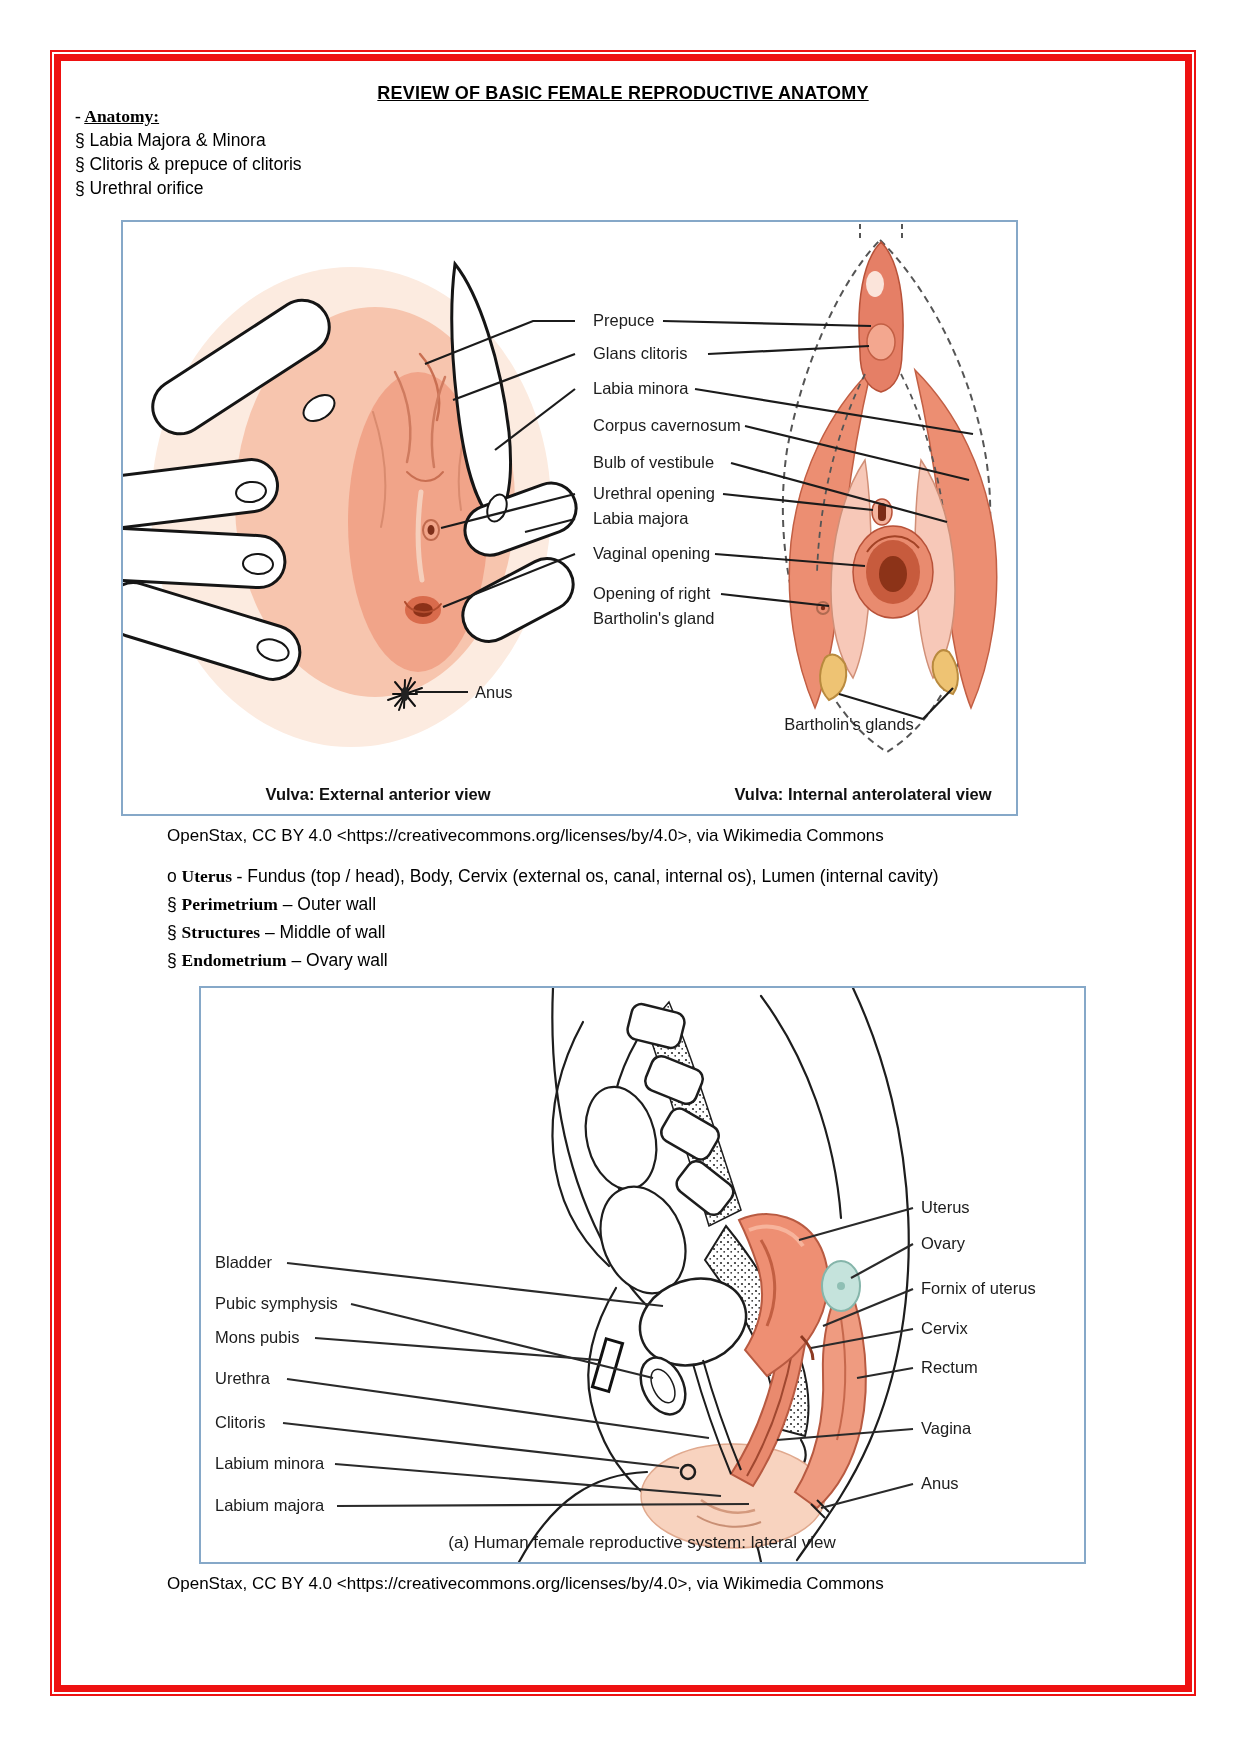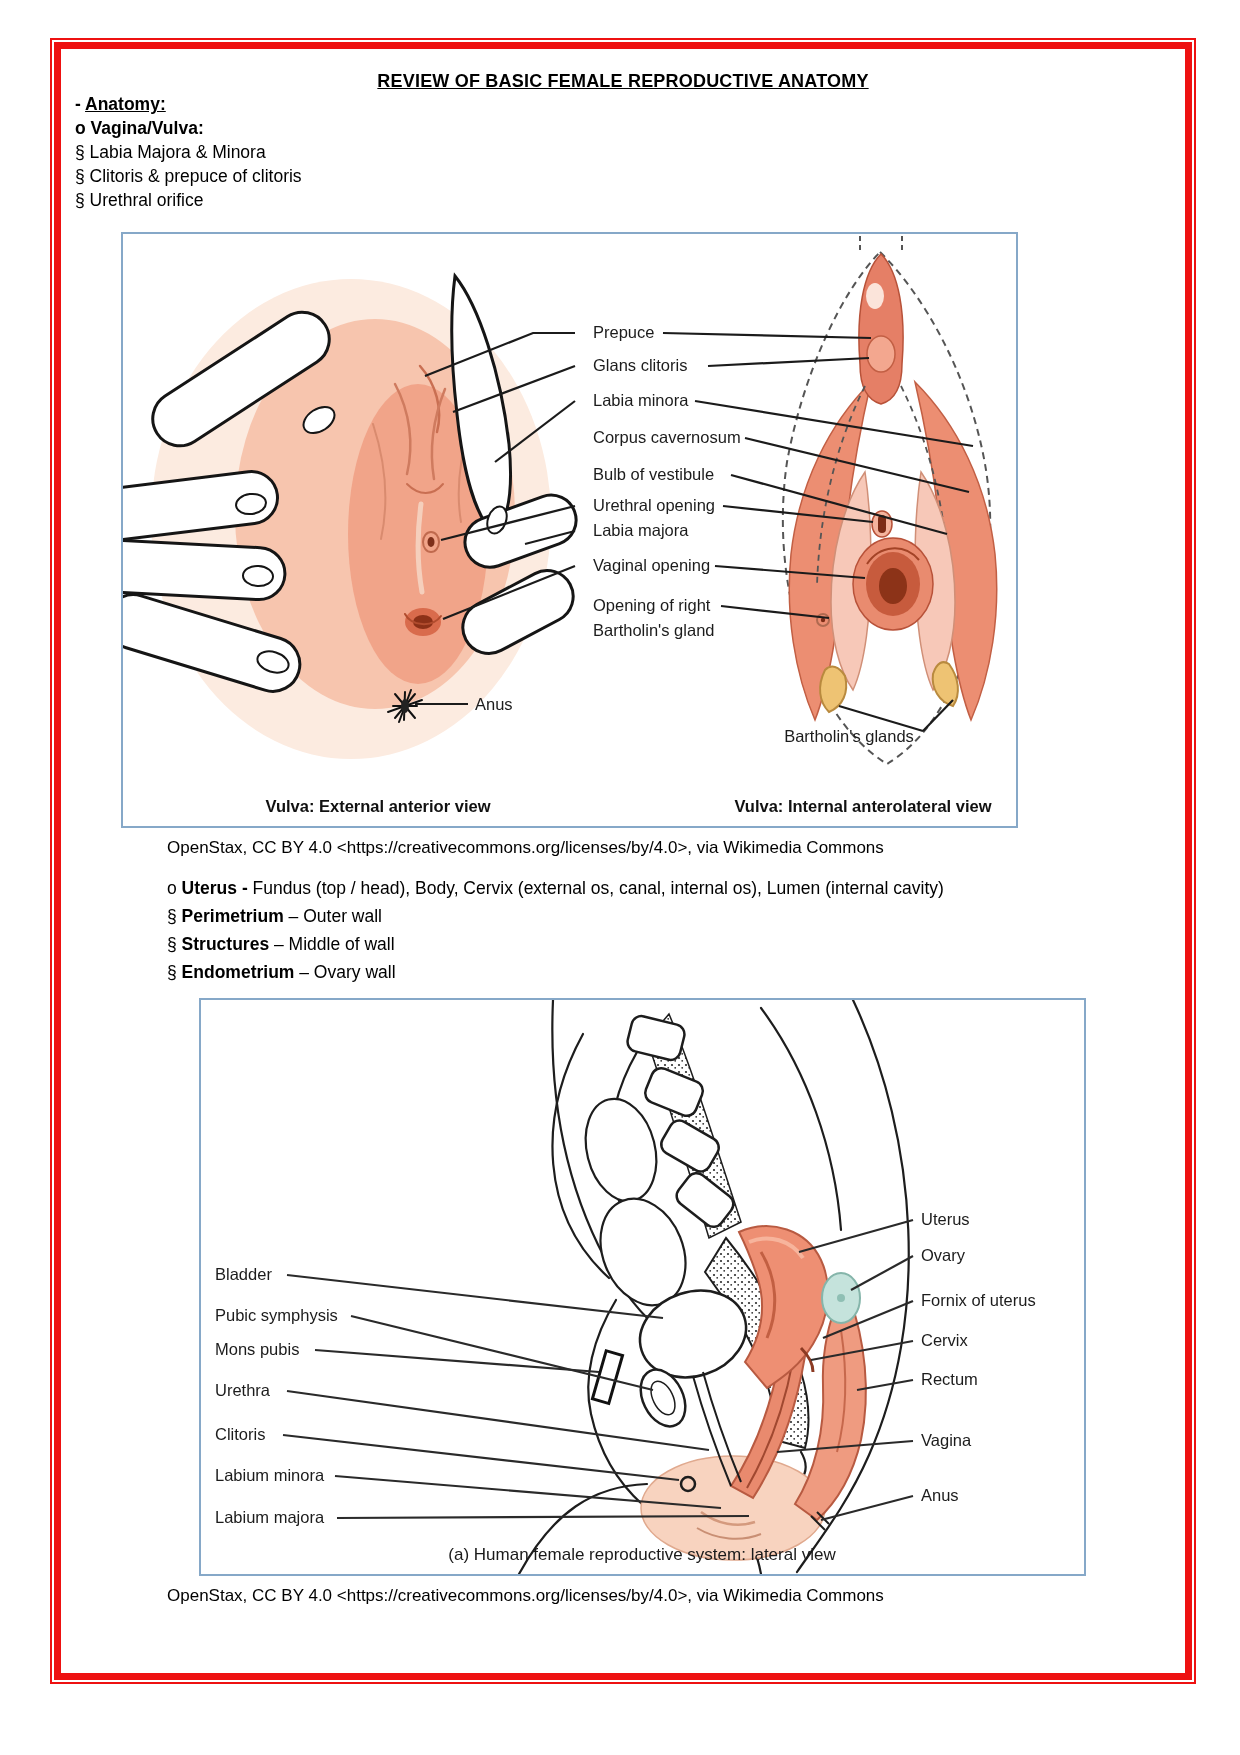--- a/index.html
+++ b/index.html
@@ -1,36 +1,36 @@
 <!DOCTYPE html>
 <html><head>
 <meta charset="utf-8">
 <style>
   html,body{margin:0;padding:0;background:#fff;}
   body{
     width:1240px;height:1755px;position:relative;
     font-family:"Liberation Sans",sans-serif;color:#000;
   }
   .frame{
-    position:absolute;left:50px;top:38px;width:1146px;height:1646px;
+    position:absolute;left:50px;top:50px;width:1146px;height:1646px;
     border:2px solid #ee1111;box-sizing:border-box;
   }
   .frame-inner{
     position:absolute;inset:2px;border:7px solid #ee1111;
     padding:10px 14px;box-sizing:border-box;overflow:hidden;background:#fff;
   }
   .page-title{
     text-align:center;font-weight:bold;font-size:18px;margin-top:12px;
     letter-spacing:.2px;
   }
   .page-title span{text-decoration:underline;}
   .sec-heading{font-weight:bold;font-size:17.5px;margin-top:24px;}
   .sec-heading span{text-decoration:underline;}
   .tline{font-size:17.5px;line-height:24px;}
-  .b{font-weight:bold;}
+  .b{font-weight:bold;font-family:Liberation Serif, serif;}
   .u{text-decoration:underline;}
   .figbox{border:2px solid #86a8c8;background:#fff;box-sizing:border-box;}
   .fig1{margin:20px 0 8px 46px;width:897px;}
   .fig2{margin:12px 0 0 124px;width:887px;}
   svg{display:block;}
   .attr{margin:10px 0 0 92px;font-size:17px;}
   .sec2{margin:16px 0 0 92px;font-size:17.5px;}
   .sec2 .row{line-height:28px;}
   .svglabel{font-size:16.5px;fill:#1c1c1c;font-family:"Liberation Sans",sans-serif;}
   .figcap{font-size:16.5px;font-weight:bold;fill:#111;font-family:"Liberation Sans",sans-serif;}
@@ -39,21 +39,20 @@
 </head>
 <body>
 
 <div class="frame">
 <div class="frame-inner">
 
   <div class="page-title"><span>REVIEW OF BASIC FEMALE REPRODUCTIVE ANATOMY</span></div>
 
 
   <div class="tline b"><span>- </span><span class="u">Anatomy:</span></div>
-  <div class="tline b"><span>o </span><span>Vagina/Vulva:</span></div>
   <div class="tline">§ Labia Majora &amp; Minora</div>
   <div class="tline">§ Clitoris &amp; prepuce of clitoris</div>
   <div class="tline">§ Urethral orifice</div>
 
   <div class="figbox fig1">
     <svg viewBox="0 0 893 592" width="893" height="592">
 
       <g stroke-linecap="round">
         <ellipse cx="228" cy="285" rx="200" ry="240" fill="#fcebe0"></ellipse>
         <ellipse cx="252" cy="280" rx="140" ry="195" fill="#f7c5ae"></ellipse>

